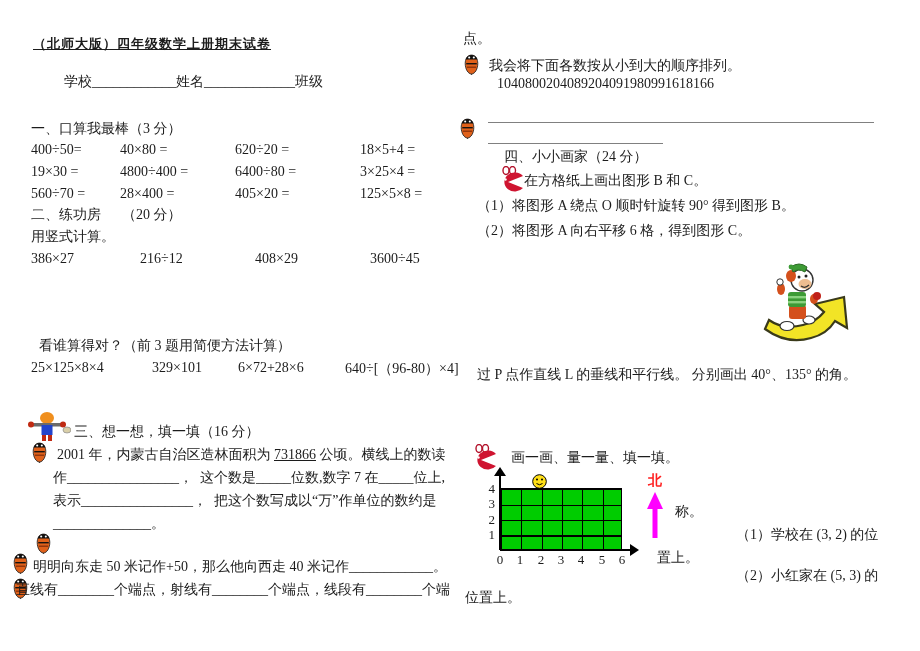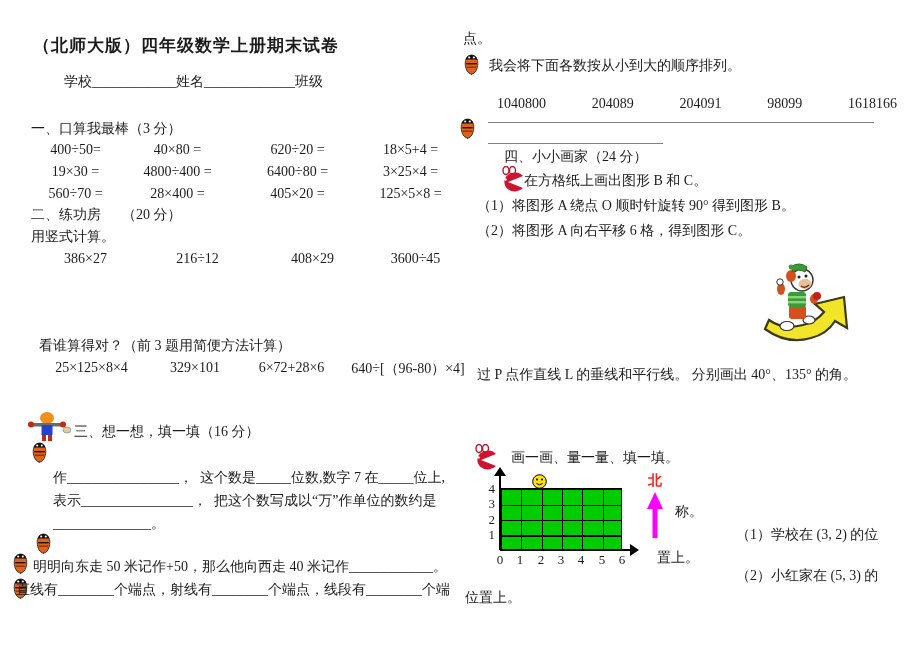--- a/index.html
+++ b/index.html
@@ -1,22 +1,22 @@
 <!DOCTYPE html>
 <html><head>
 <meta charset="utf-8">
 <style>
   html,body{margin:0;padding:0;background:#ffffff;}
   #page{
     position:relative;width:920px;height:651px;background:#ffffff;overflow:hidden;
     font-family:"Liberation Serif","DejaVu Serif",serif;color:#1c1c1c;font-size:14px;
   }
   .t{position:absolute;white-space:pre;line-height:1.2;}
-  .title{font-weight:bold;font-size:17px;letter-spacing:1px;}
-  .row{position:absolute;display:grid;white-space:pre;text-align:center;}
+  .title{font-weight:bold;font-size:13px;letter-spacing:1px;text-decoration:underline;}
+  .row{position:absolute;display:grid;white-space:pre;}
   .oral-cols{grid-template-columns:89px 115px 125px auto;}
   .vert-cols{grid-template-columns:109px 115px 115px auto;}
   .smart-cols{grid-template-columns:121px 86px 107px auto;}
   .blankline{position:absolute;border-bottom:1px solid #808080;height:12px;}
   .icon{position:absolute;}
   .north{color:#ff2020;font-weight:bold;}
   
   .grid-rect{
     position:absolute;left:500px;top:488px;width:122px;height:62px;
     border:1px solid #000;box-sizing:border-box;
@@ -115,20 +115,21 @@
     <rect x="14.5" y="14" width="11" height="10" fill="#2244cc"></rect>
     <rect x="15" y="24" width="4" height="6" fill="#c02a12"></rect>
     <rect x="21" y="24" width="4" height="6" fill="#c02a12"></rect>
     <ellipse cx="40" cy="19" rx="4" ry="3" fill="#d9cfa8" stroke="#888" stroke-width="0.7"></ellipse>
   </svg>
   <div class="t" style="left:74px;top:424px">三、想一想，填一填（16 分）</div>
 
   <svg class="icon" style="left:32px;top:442px" width="15" height="21">
       <use href="#sym-ladybug"></use>
     </svg>
+  <div class="t" style="left:57px;top:447px"><span>2001 年，内蒙古自治区造林面积为 </span><span style="text-decoration:underline">731866</span><span> 公顷。横线上的数读</span></div>
   <div class="t" style="left:53px;top:470px">作________________，  这个数是_____位数,数字 7 在_____位上,</div>
   <div class="t" style="left:53px;top:493px">表示________________，  把这个数写成以“万”作单位的数约是</div>
   <div class="t" style="left:53px;top:516px">______________。</div>
 
   <svg class="icon" style="left:36px;top:533px" width="15" height="21">
       <use href="#sym-ladybug"></use>
     </svg>
 
   <svg class="icon" style="left:13px;top:553px" width="15" height="21">
       <use href="#sym-ladybug"></use>
@@ -140,21 +141,21 @@
     </svg>
   <div class="t" style="left:16px;top:582px">直线有________个端点，射线有________个端点，线段有________个端</div>
 
   <div class="t" style="left:463px;top:31px">点。</div>
 
   <svg class="icon" style="left:464px;top:54px" width="15" height="21">
       <use href="#sym-ladybug"></use>
     </svg>
   <div class="t" style="left:489px;top:58px">我会将下面各数按从小到大的顺序排列。</div>
 
-  <div class="t" style="left:497px;top:96px;width:400px;display:flex;justify-content:space-between">
+  <div class="t" style="left:497px;top:76px;width:400px;display:flex;">
     <span>1040800</span>
     <span>204089</span>
     <span>204091</span>
     <span>98099</span>
     <span>1618166</span>
   </div>
 
   <div class="blankline" style="left:488px;top:110px;width:386px"></div>
   <svg class="icon" style="left:460px;top:118px" width="15" height="21">
       <use href="#sym-ladybug"></use>

